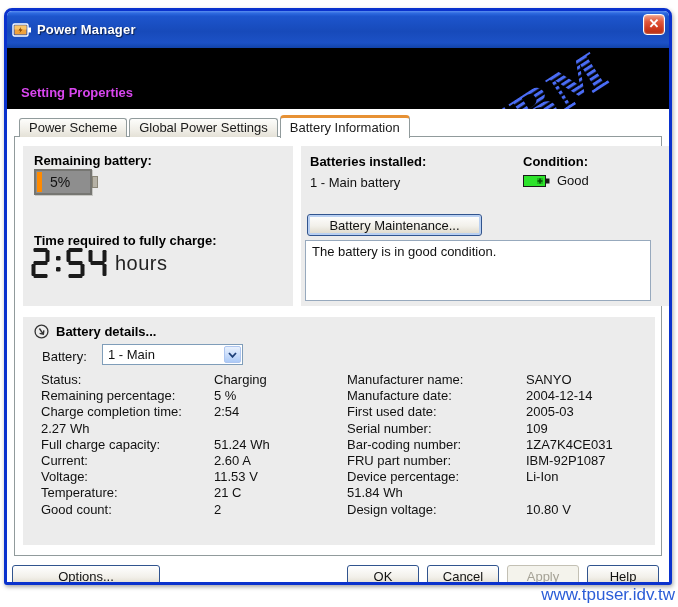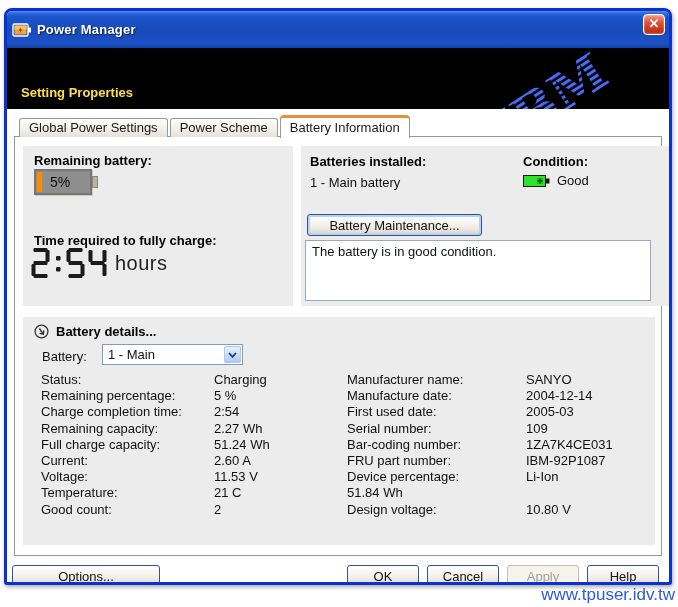--- a/index.html
+++ b/index.html
@@ -37,21 +37,21 @@
     color: #fff; font-weight: bold; font-size: 13px; line-height: 18px; text-align: center;
     box-shadow: inset 0 0 2px rgba(255,255,255,.7); cursor: pointer;
   }
 
   
   .banner {
     height: 61px; background: #000; position: relative; overflow: hidden;
   }
   .banner-title {
     position: absolute; left: 14px; bottom: 9px;
-    color: #fde047; font-weight: bold; font-size: 13px;
+    color: #d946ef; font-weight: bold; font-size: 13px;
   }
   .ibm-wrap {
     position: absolute; right: 26px; top: 14px;
     transform: rotate(-33deg);
   }
 
   
   .content { position: relative; background: #fff; height: 483px; }
 
   
@@ -183,22 +183,22 @@
         </defs>
         <text x="2" y="48" font-family="DejaVu Serif, serif" font-size="52" font-weight="bold" fill="url(#ibm-stripes)">IBM</text>
       </svg>
     </div>
     <div class="banner-title">Setting Properties</div>
   </div>
 
   <div class="content">
 
     <div class="tabs">
+      <div class="tab">Power Scheme</div>
       <div class="tab">Global Power Settings</div>
-      <div class="tab">Power Scheme</div>
       <div class="tab active">Battery Information</div>
     </div>
 
     <div class="tabpage">
 
       <div class="panel panel-left">
         <div class="blabel" style="position:absolute;left:11px;top:7px;">Remaining battery:</div>
         <div class="batt">
           <div class="stripe"></div>
           <span class="pct">5%</span>
@@ -279,21 +279,20 @@
             </div>
             <div class="drow">
               <span class="dlabel">Remaining percentage:</span>
               <span class="dvalue">5 %</span>
             </div>
             <div class="drow">
               <span class="dlabel">Charge completion time:</span>
               <span class="dvalue">2:54</span>
             </div>
             <div class="drow">
-              <span class="dlabel">Remaining capacity:</span>
               <span class="dvalue">2.27 Wh</span>
             </div>
             <div class="drow">
               <span class="dlabel">Full charge capacity:</span>
               <span class="dvalue">51.24 Wh</span>
             </div>
             <div class="drow">
               <span class="dlabel">Current:</span>
               <span class="dvalue">2.60 A</span>
             </div>

